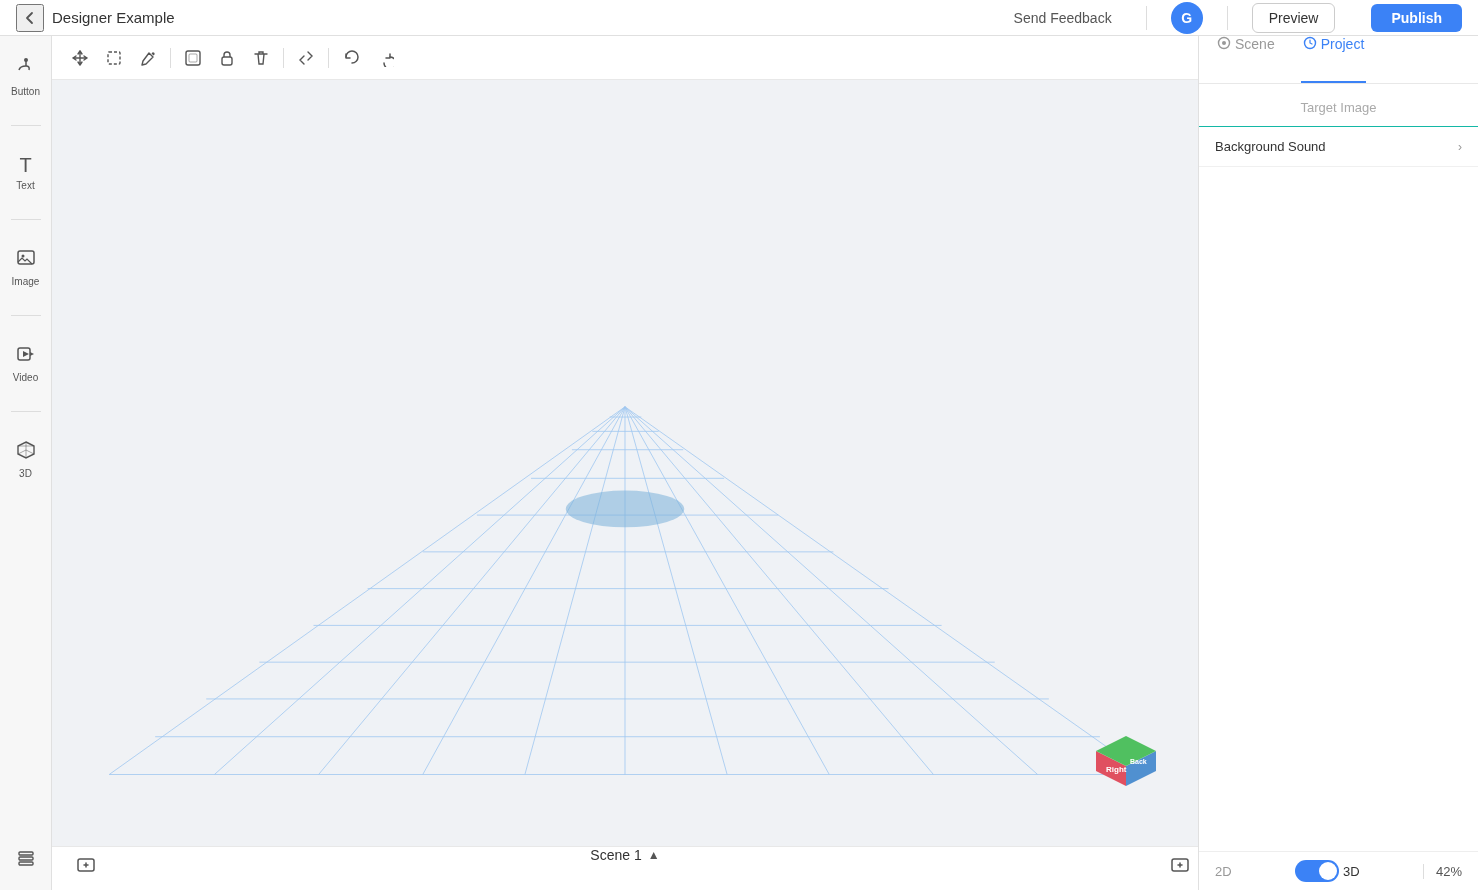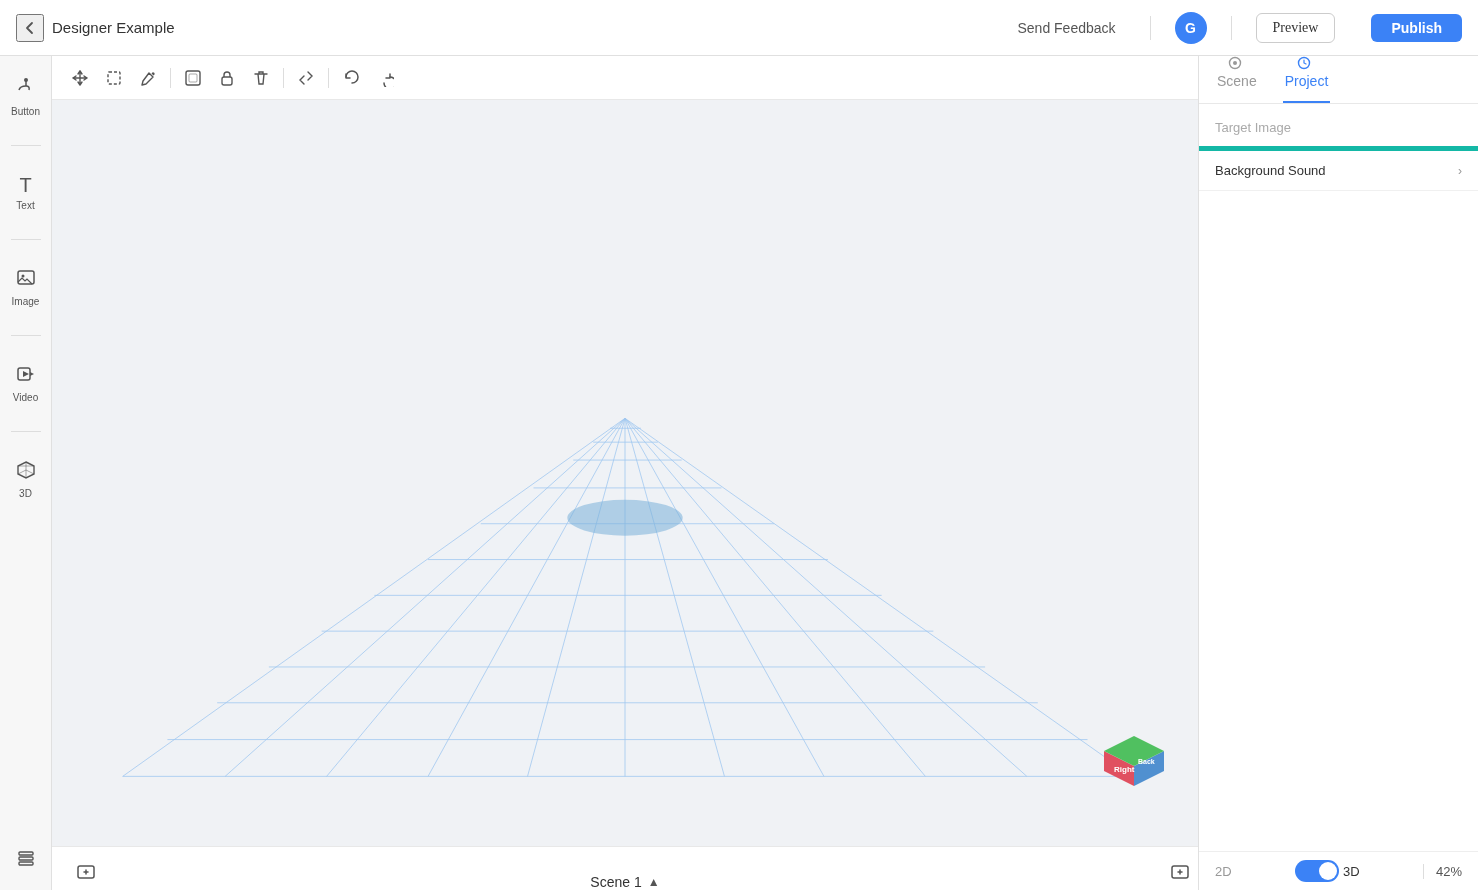--- a/index.html
+++ b/index.html
@@ -1,20 +1,20 @@
 <!DOCTYPE html>
 <html><head>
   <meta charset="utf-8">
   <style>
     * { box-sizing: border-box; margin: 0; padding: 0; }
     body { font-family: -apple-system, BlinkMacSystemFont, 'Segoe UI', sans-serif; background: #f0f0f0; width: 1478px; height: 890px; overflow: hidden; display: flex; flex-direction: column; }
 
     
     .header {
-      height: 56px;
+      height: 36px;
       background: #ffffff;
       display: flex;
       align-items: center;
       padding: 0 16px;
       border-bottom: 1px solid #e0e0e0;
       flex-shrink: 0;
       z-index: 10;
     }
     .header-back-btn {
       width: 28px; height: 28px;
@@ -34,21 +34,21 @@
     .header-divider { width: 1px; height: 24px; background: #ddd; }
     .avatar-btn {
       width: 32px; height: 32px; border-radius: 50%;
       background: #3b82f6; color: white; font-size: 14px; font-weight: 600;
       display: flex; align-items: center; justify-content: center;
       cursor: pointer; border: none;
     }
     .preview-btn {
       background: white; border: 1px solid #ccc; color: #333;
       padding: 6px 16px; border-radius: 6px; cursor: pointer;
-      font-size: 14px; font-weight: 500; font-family: Liberation Serif, serif;
+      font-size: 14px; font-weight: 500;
     }
     .publish-btn {
       background: #3b82f6; border: none; color: white;
       padding: 6px 20px; border-radius: 6px; cursor: pointer;
       font-size: 14px; font-weight: 600; margin-left: 12px;
     }
 
     
     .main-layout {
       display: flex; flex: 1; overflow: hidden;
@@ -117,29 +117,29 @@
 
     
     .canvas-svg {
       width: 100%; height: 100%;
       position: absolute; top: 0; left: 0;
     }
 
     
     .cube-widget {
       position: absolute;
-      bottom: 60px; right: 24px;
+      bottom: 60px; right: 32px;
       width: 80px; height: 80px;
     }
 
     
     .bottom-bar {
       height: 44px; background: white;
       border-top: 1px solid #e8e8e8;
-      display: flex; align-items: flex-end; justify-content: center;
+      display: flex; align-items: flex-start; justify-content: center;
       gap: 0; flex-shrink: 0; position: relative;
     }
     .bottom-bar-left { position: absolute; left: 16px; display: flex; align-items: center; }
     .bottom-bar-center { display: flex; align-items: center; gap: 0; }
     .bottom-bar-right { position: absolute; right: 0; display: flex; align-items: center; }
     .scene-btn {
       background: none; border: none; cursor: pointer;
       width: 36px; height: 36px; display: flex; align-items: center; justify-content: center;
       color: #555; font-size: 18px; border-radius: 6px;
     }
@@ -152,40 +152,40 @@
     .right-panel {
       width: 280px; background: white; border-left: 1px solid #e0e0e0;
       display: flex; flex-direction: column; flex-shrink: 0;
     }
     .right-panel-tabs {
       display: flex; border-bottom: 1px solid #e8e8e8;
       padding: 0 16px; height: 48px; align-items: center; gap: 24px;
     }
     .right-tab {
       font-size: 14px; color: #999; cursor: pointer; padding: 0 2px;
-      height: 100%; display: flex; align-items: center;
+      height: 100%; display: flex; align-items: flex-start;
       border-bottom: 2px solid transparent;
-      flex-direction: column;
     }
     .right-tab.active { color: #3b82f6; border-bottom: 2px solid #3b82f6; }
     .right-panel-content { flex: 1; padding: 0; overflow-y: auto; }
 
     .panel-section {
       padding: 12px 16px;
       border-bottom: 1px solid #f0f0f0;
     }
     .panel-section-title {
       font-size: 13px; color: #333; font-weight: 500;
       display: flex; justify-content: space-between; align-items: center;
     }
     .panel-section-title .expand-icon { color: #999; font-size: 12px; cursor: pointer; }
 
     .target-image-row {
       padding: 14px 16px 10px;
-      border-bottom: 5px solid #14b8a6;
+      border-bottom: 1px solid #14b8a6;
+      text-align: center;
     }
     .target-image-label { font-size: 13px; color: #aaa; }
 
     
     .view-toggle-bar {
       display: flex; align-items: center; justify-content: space-between;
       padding: 8px 16px; border-top: 1px solid #eee; margin-top: auto;
     }
     .toggle-label { font-size: 13px; color: #999; }
     .toggle-switch-group { display: flex; align-items: center; gap: 4px; }

